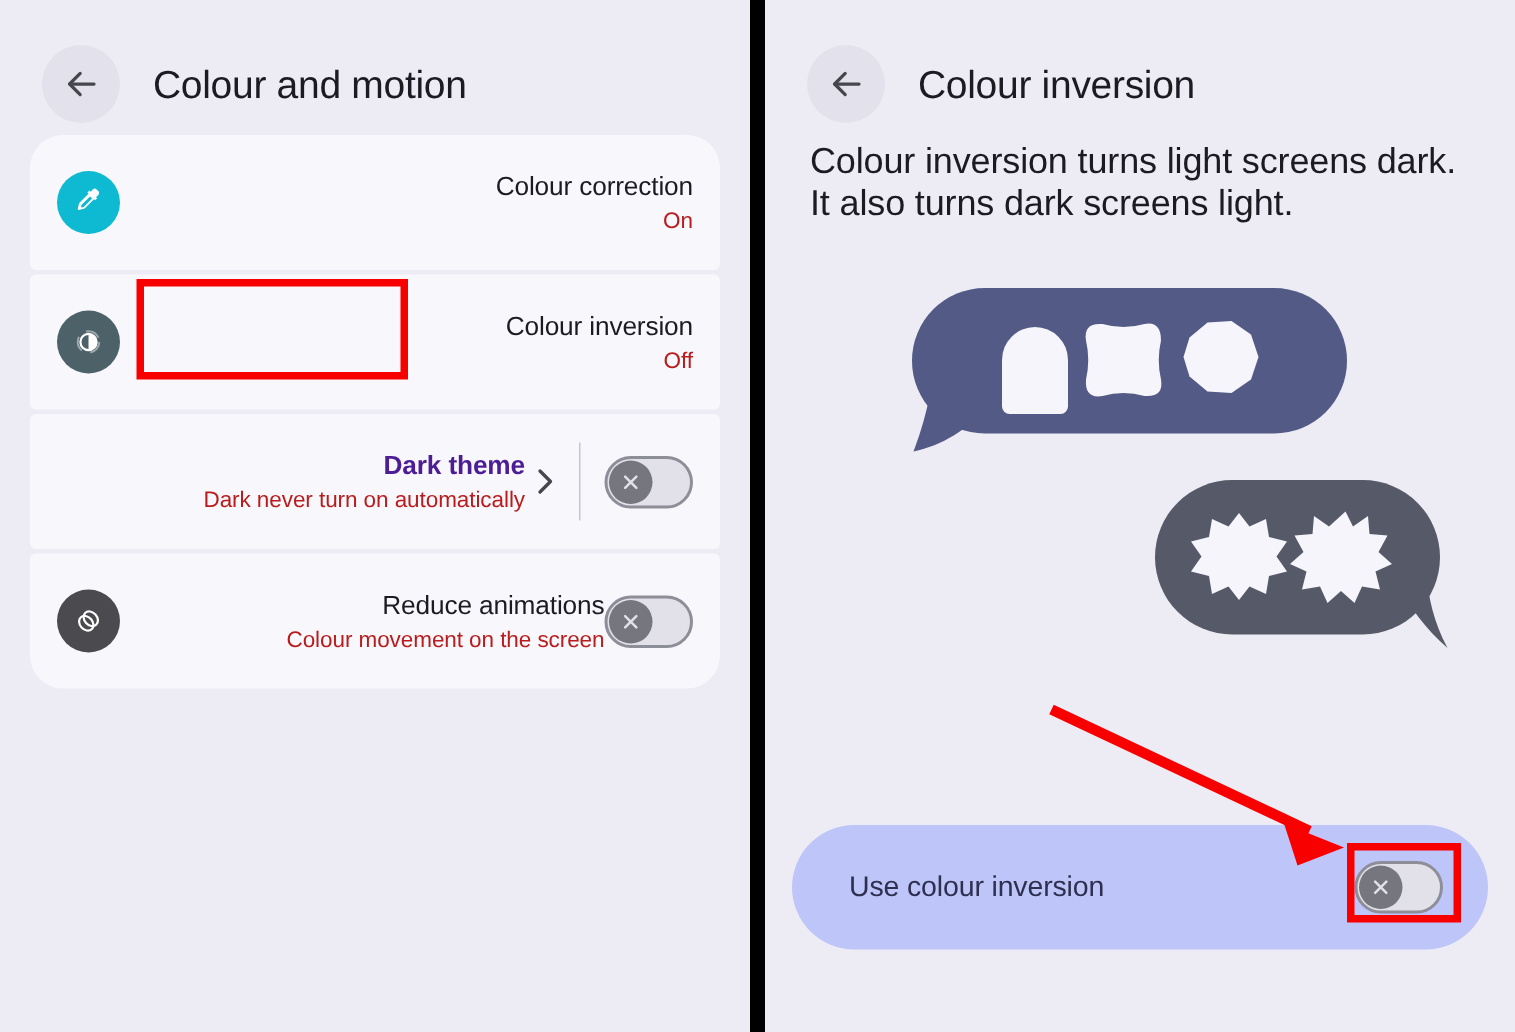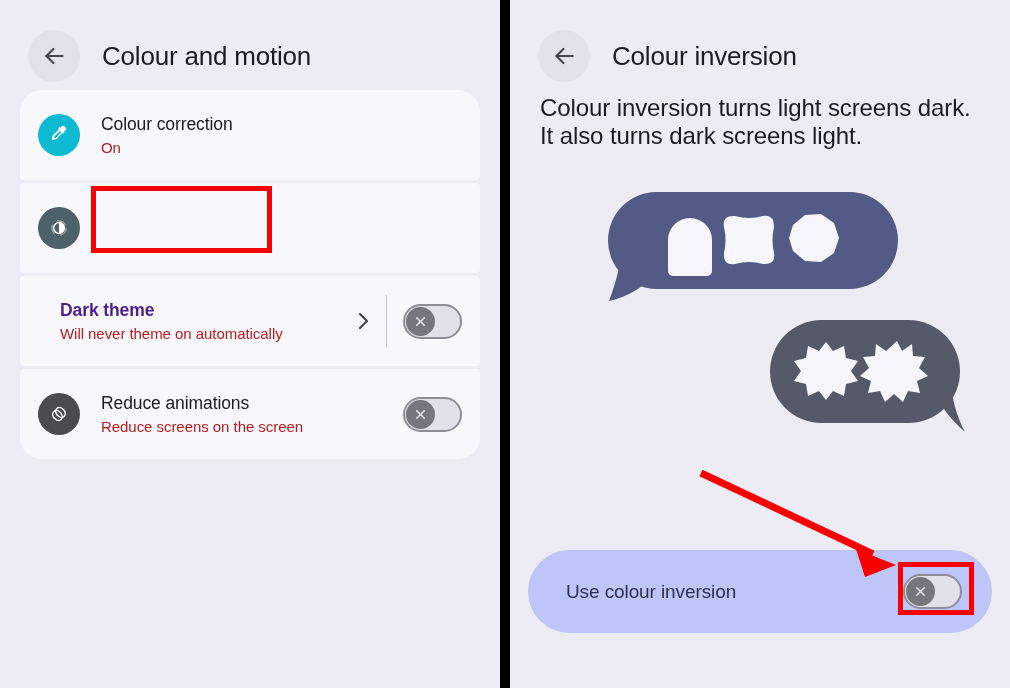--- a/index.html
+++ b/index.html
@@ -70,20 +70,21 @@
     letter-spacing: -0.2px;
     white-space: nowrap;
   }
 
   
   .cards {
     margin: 6px 20px 0 20px;
     display: flex;
     flex-direction: column;
     gap: 3px;
+    text-align: right;
   }
   .card {
     background: #f8f7fc;
     display: flex;
     align-items: center;
     min-height: 90px;
     padding: 0 18px 0 18px;
     position: relative;
   }
   .card.first { border-radius: 22px 22px 4px 4px; }
@@ -288,21 +289,21 @@
         </div>
         <div class="row-texts">
           <div class="row-title">Colour inversion</div>
           <div class="row-sub">Off</div>
         </div>
       </div>
 
       <div class="card mid no-icon">
         <div class="row-texts">
           <div class="row-title bold">Dark theme</div>
-          <div class="row-sub">Will never theme on automatically</div>
+          <div class="row-sub">Dark never turn on automatically</div>
         </div>
         <div class="chevron">
           <svg width="16" height="26" viewBox="0 0 16 26" fill="none" stroke="#46464f" stroke-width="2.2" stroke-linecap="round" stroke-linejoin="round">
             <polyline points="4,6 11,13 4,20"></polyline>
           </svg>
         </div>
         <div class="vdiv"></div>
         <div class="toggle">
           <div class="knob">
             <span>
@@ -317,21 +318,21 @@
 
       <div class="card last">
         <div class="row-icon gray">
           <svg width="24" height="24" viewBox="0 0 24 24" fill="none" stroke="#ffffff" stroke-width="1.5">
             <ellipse cx="10.5" cy="13.5" rx="4.2" ry="5.4" transform="rotate(-42 10.5 13.5)"></ellipse>
             <ellipse cx="13.5" cy="10.5" rx="4.2" ry="5.4" transform="rotate(-42 13.5 10.5)"></ellipse>
           </svg>
         </div>
         <div class="row-texts">
           <div class="row-title">Reduce animations</div>
-          <div class="row-sub">Reduce screens on the screen</div>
+          <div class="row-sub">Colour movement on the screen</div>
         </div>
         <div class="toggle">
           <div class="knob">
             <span>
               <svg width="15" height="15" viewBox="0 0 24 24" fill="none" stroke="#e2e1e9" stroke-width="2.6" stroke-linecap="round">
                 <line x1="6" y1="6" x2="18" y2="18"></line>
                 <line x1="18" y1="6" x2="6" y2="18"></line>
               </svg>
             </span>
           </div>

